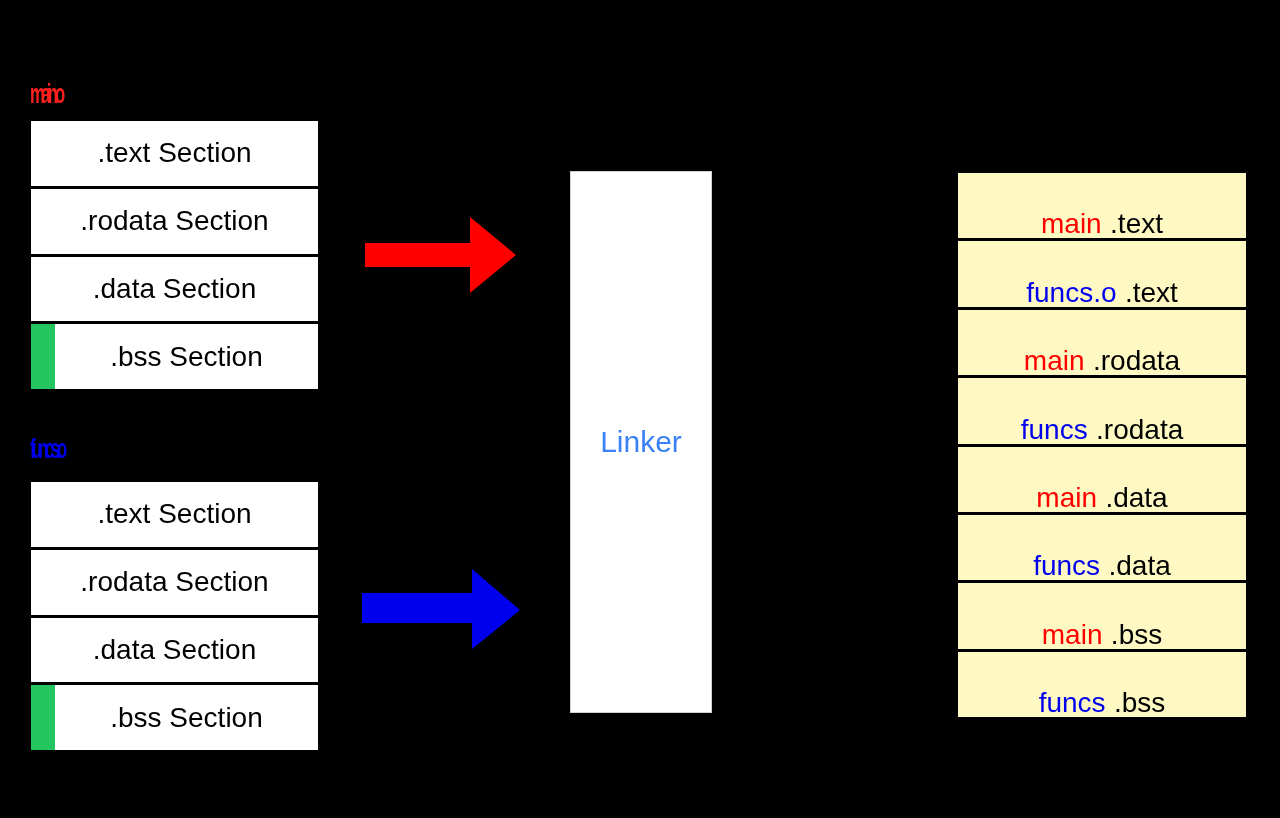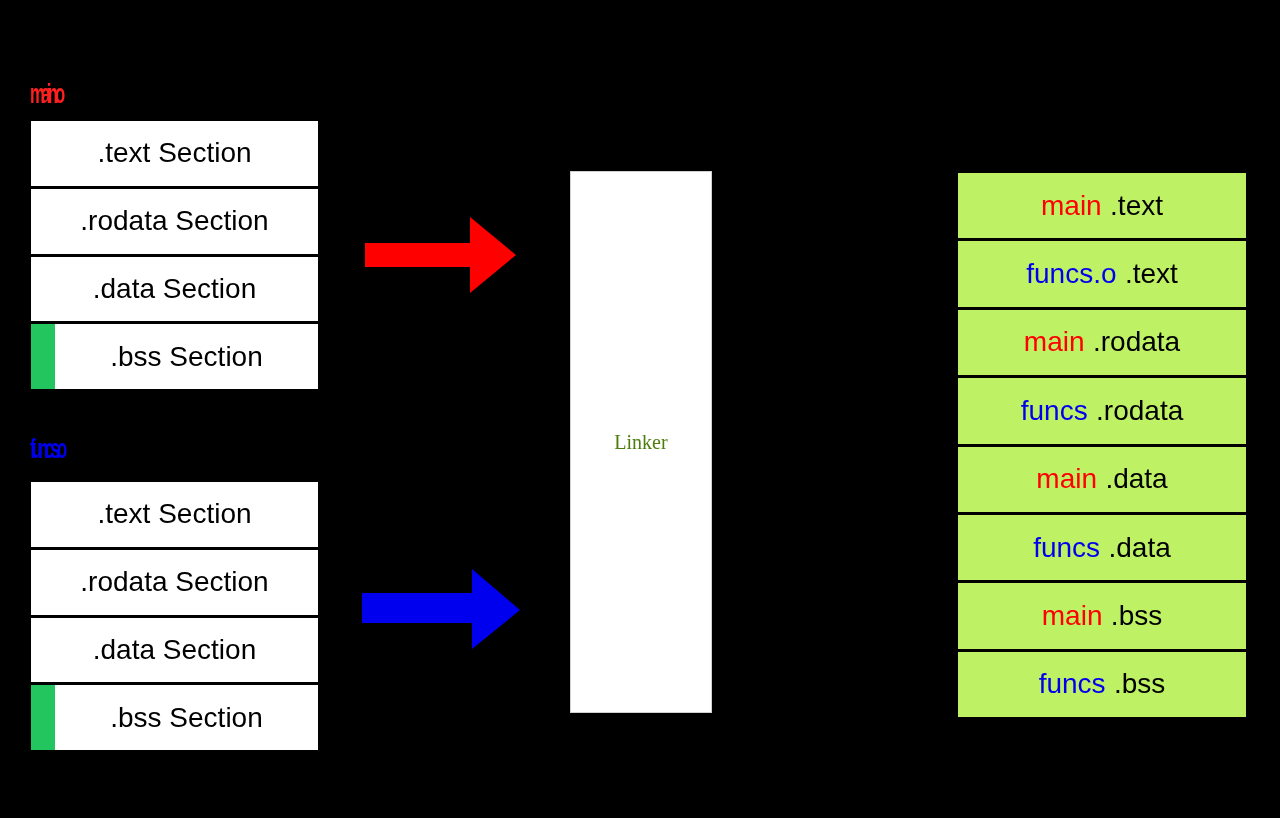--- a/index.html
+++ b/index.html
@@ -81,48 +81,47 @@
     width: 142px;
     height: 542px;
     background: #ffffff;
     border: 1px solid #d0d0d0;
     box-sizing: border-box;
     display: flex;
     align-items: center;
     justify-content: center;
   }
   #linker-label {
-    color: #4d7c0f;
-    font-size: 20px;
+    color: #3b82f6;
+    font-size: 30px;
     line-height: 1;
     white-space: nowrap;
-    font-family: Liberation Serif, serif;
   }
 
   
   #output-stack {
     position: absolute;
     left: 956px;
     top: 170px;
     width: 292px;
     height: 548px;
     background: #ffffff;
     border: 2px solid #000000;
     box-sizing: border-box;
     display: flex;
     flex-direction: column;
   }
   .output-row {
     flex: 1 1 0;
     display: flex;
-    align-items: center;
+    align-items: flex-end;
     justify-content: center;
     border-bottom: 3px solid #000000;
     box-sizing: border-box;
-    background: #bef264;
+    background: #fef9c3;
     font-size: 28px;
     line-height: 1;
     white-space: nowrap;
   }
   .output-row:last-child { border-bottom: none; }
   .out-owner { margin-right: 0.30em; }
   .out-sect  { color: #000000; }
   .owner-main  { color: #ff0000; }
   .owner-funcs { color: #0000ee; }
 </style>

